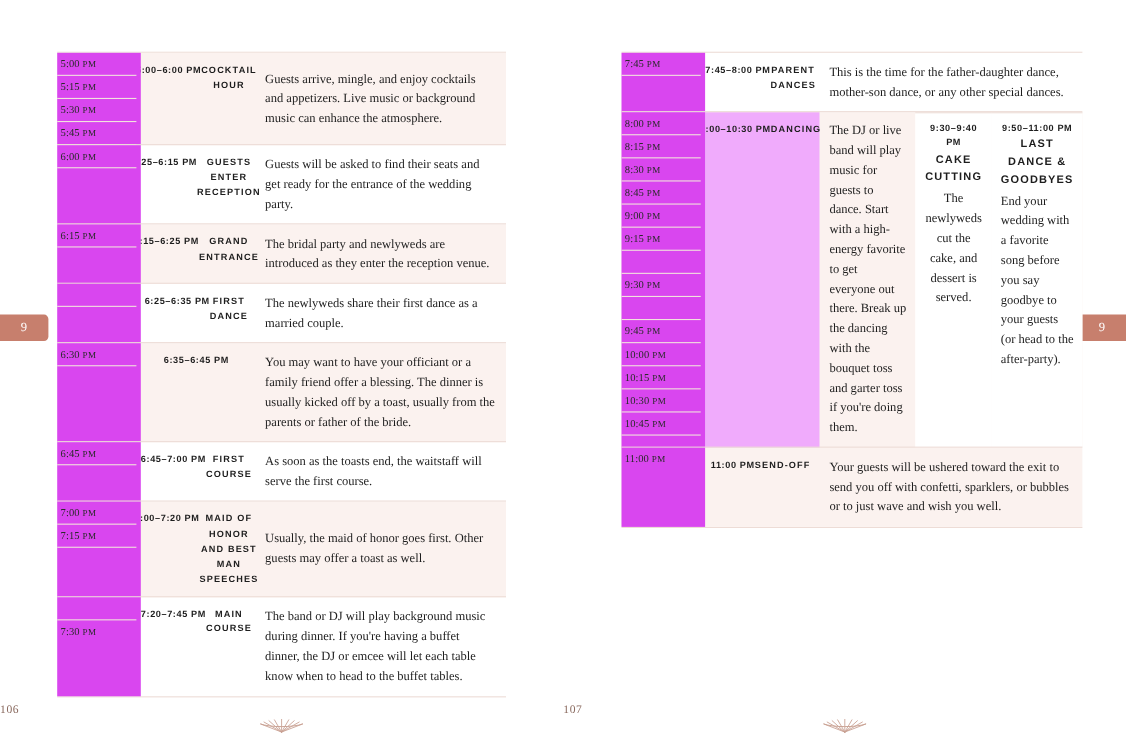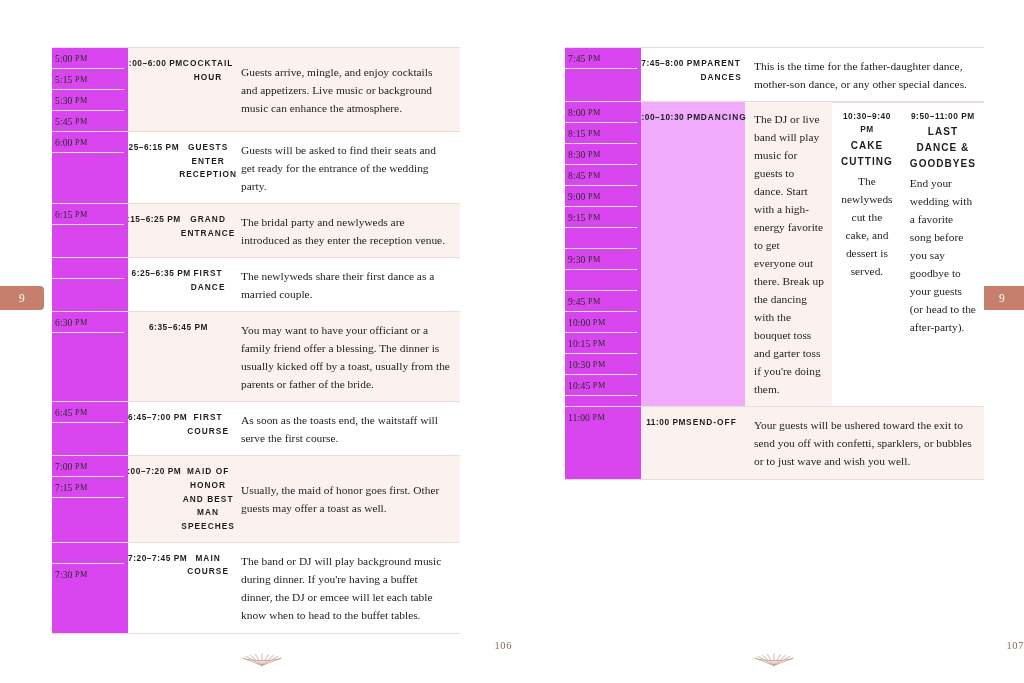--- a/index.html
+++ b/index.html
@@ -203,24 +203,24 @@
     color: #1d1d1d;
   }
   .sub-block .ev-desc.center { text-align: center; }
 
   
   .tl-title.shade-cell { background: #f0abfc; }
 
   
   .folio {
     position: absolute;
-    left: 12px;
+    left: 0;
     right: 0;
     bottom: 16px;
-    text-align: right;
+    text-align: left;
   }
   .folio .num {
     font-family: "Liberation Serif", serif;
     font-size: 10.5px;
     color: #8a6a5f;
     letter-spacing: 0.6px;
     display: block;
     margin-bottom: 2px;
   }
   .folio svg { display: block; margin: 0 auto; }
@@ -372,21 +372,21 @@
           </div>
           <div class="tl-title shade-cell">
             <div class="ev-time">8:00–10:30 PM</div>
             <div class="ev-name">DANCING</div>
           </div>
           <div class="tl-split">
             <div class="sub-block">
               <div class="ev-desc">The DJ or live band will play music for guests to dance. Start with a high-energy favorite to get everyone out there. Break up the dancing with the bouquet toss and garter toss if you're doing them.</div>
             </div>
             <div class="sub-block white">
-              <div class="ev-time">10:30–9:40 PM</div>
+              <div class="ev-time">9:30–9:40 PM</div>
               <div class="ev-name">CAKE CUTTING</div>
               <div class="ev-desc center">The newlyweds cut the cake, and dessert is served.</div>
             </div>
             <div class="sub-block white">
               <div class="ev-time">9:50–11:00 PM</div>
               <div class="ev-name">LAST DANCE &amp; GOODBYES</div>
               <div class="ev-desc">End your wedding with a favorite song before you say goodbye to your guests (or head to the after-party).</div>
             </div>
           </div>
         </div>

